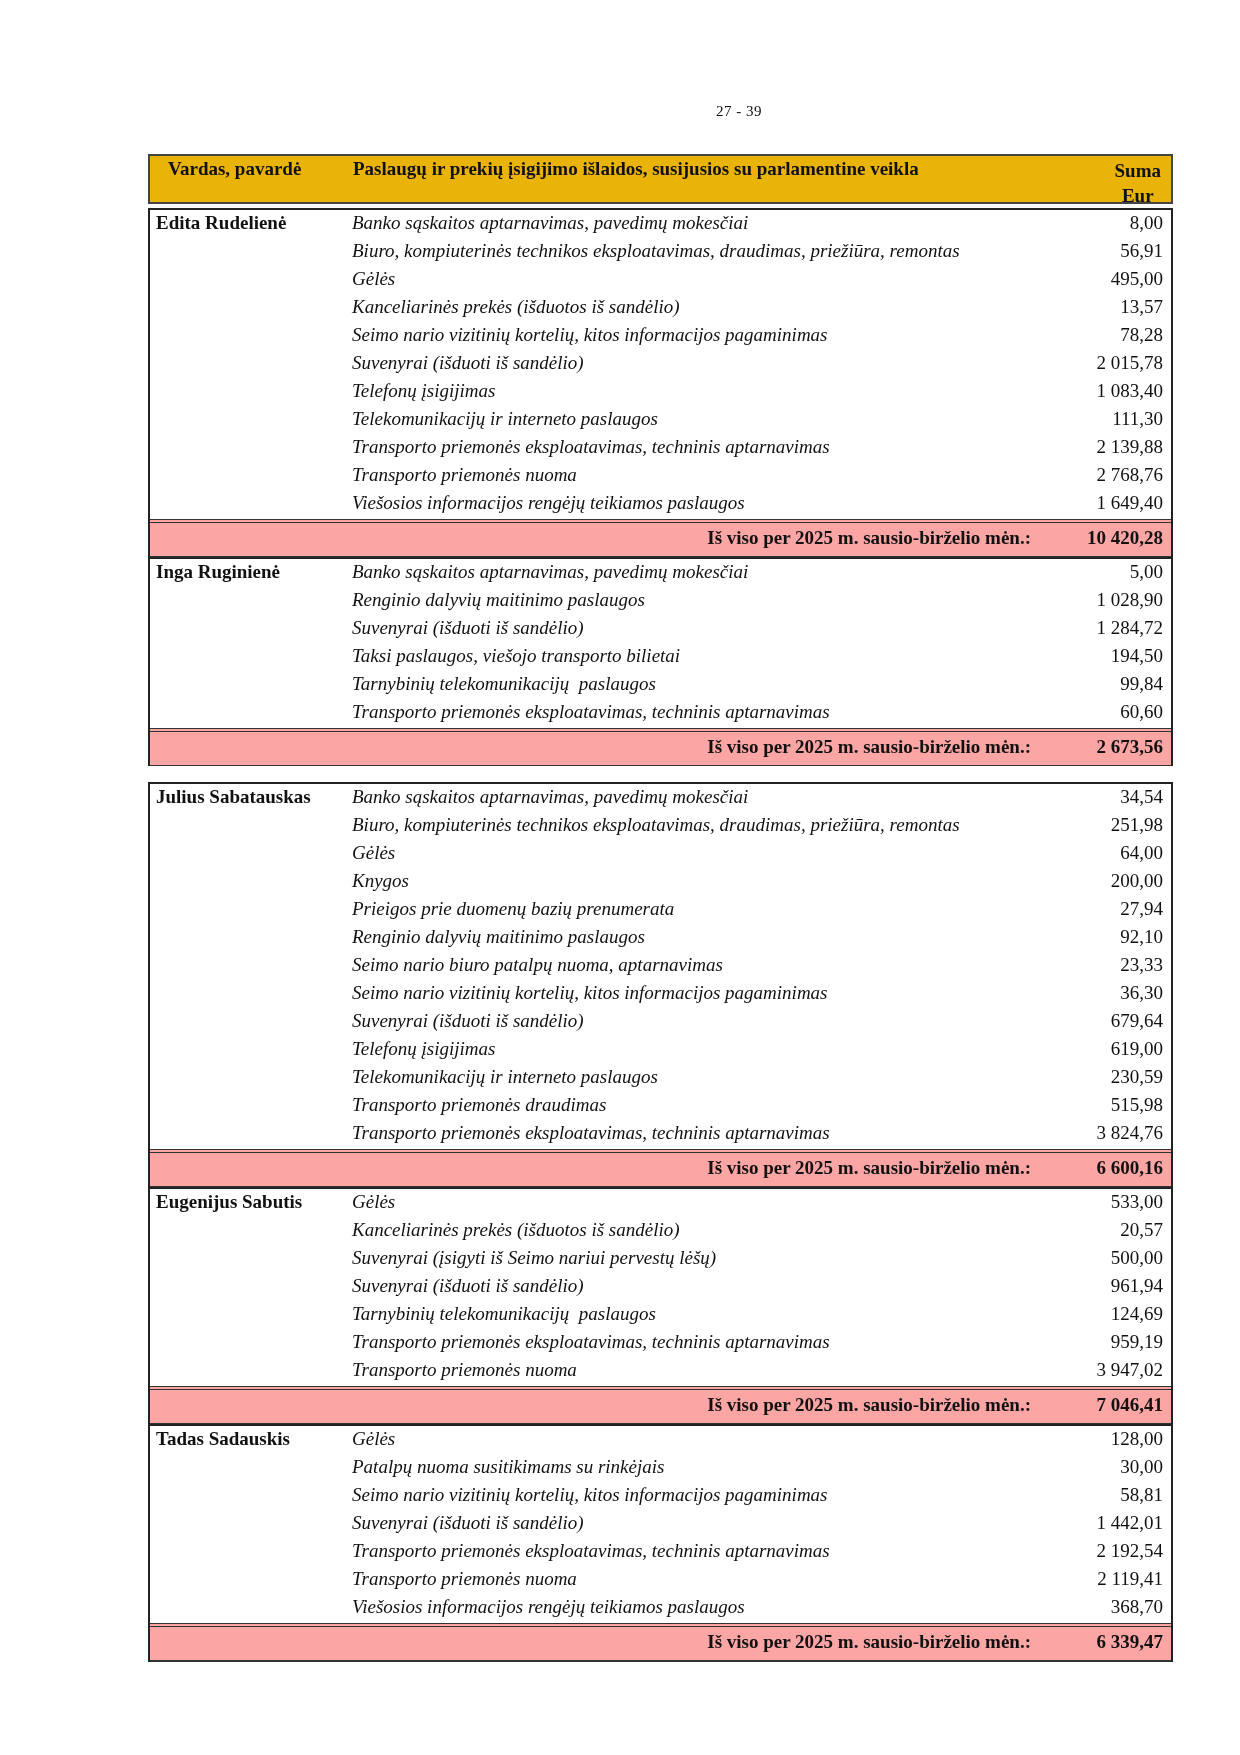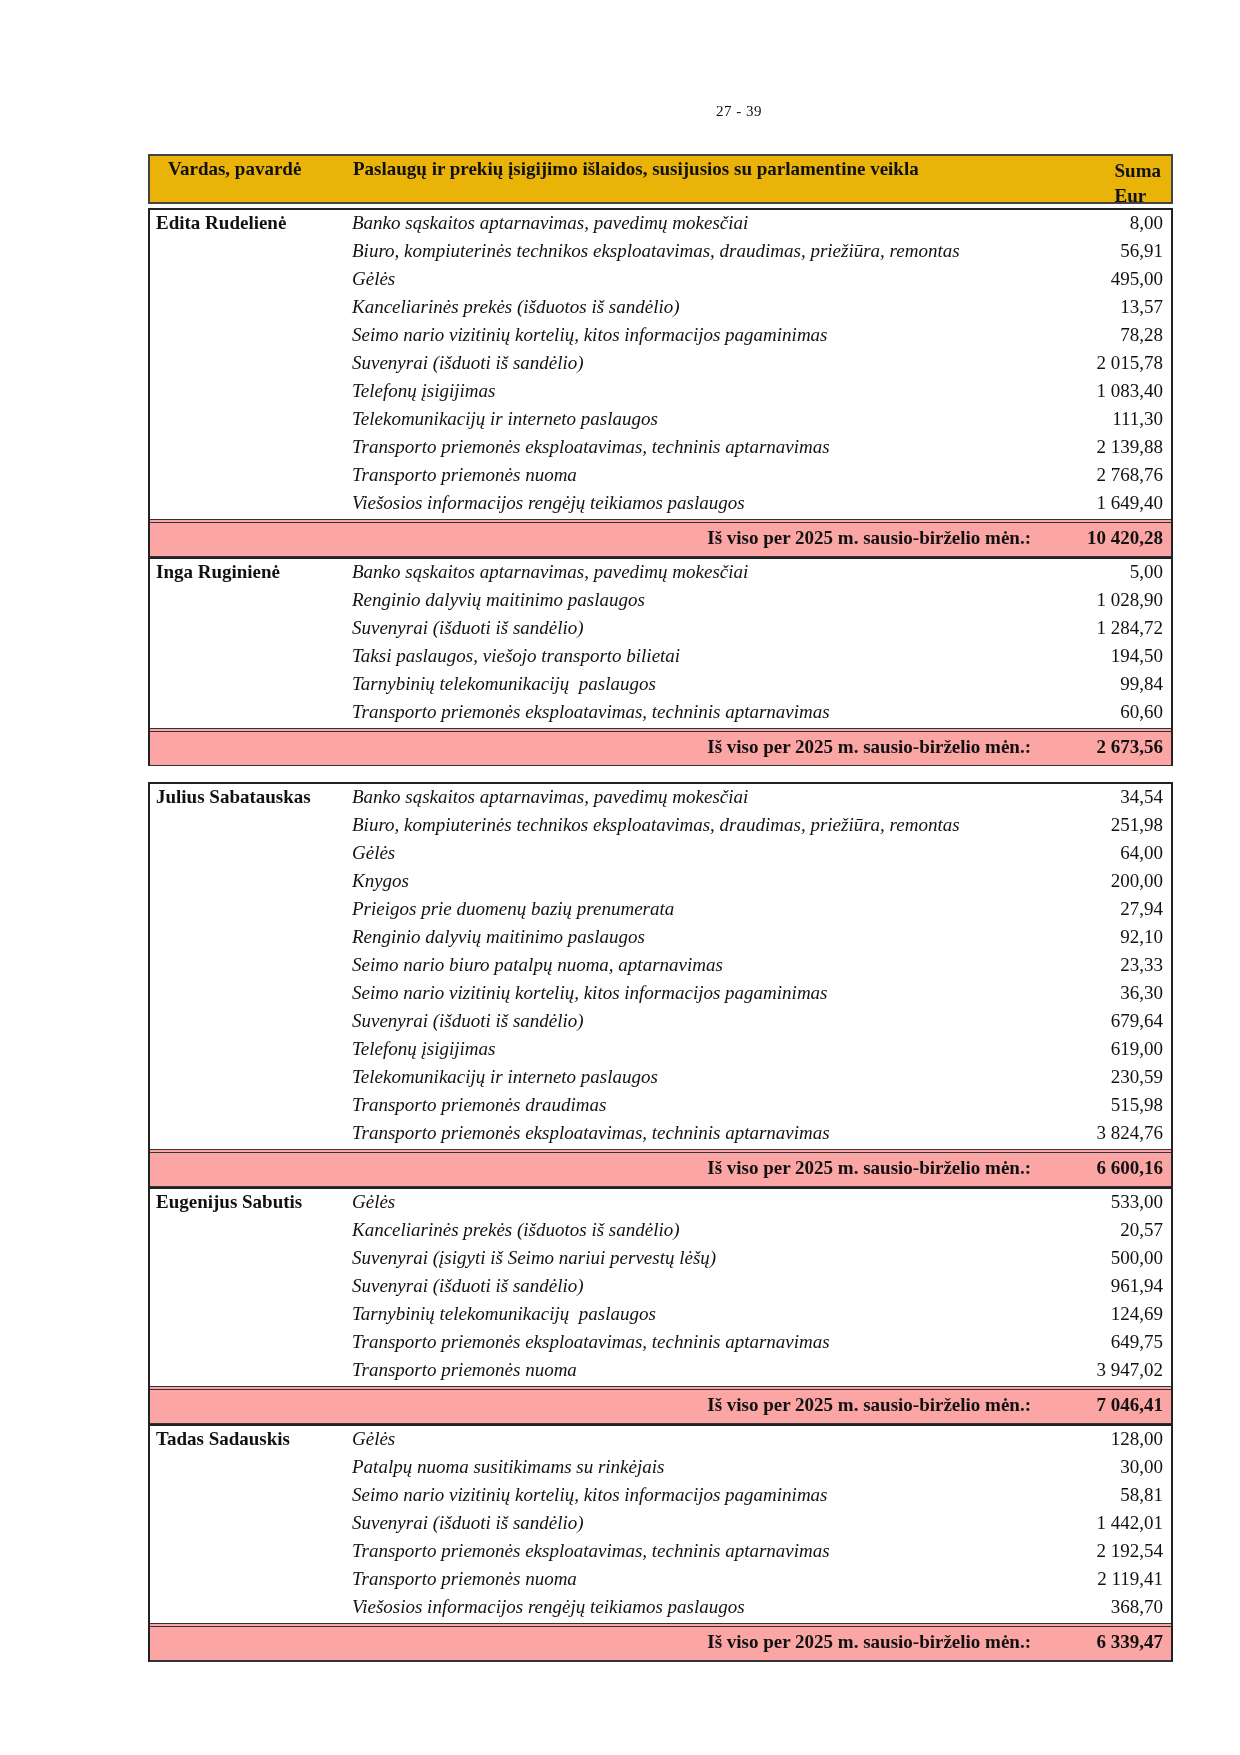--- a/index.html
+++ b/index.html
@@ -2,21 +2,21 @@
 <html><head>
 <meta charset="utf-8">
 <style>
   html, body { margin: 0; padding: 0; background: #ffffff; }
   body { width: 1240px; height: 1755px; position: relative; font-family: "Liberation Serif", serif; color: #111; }
   .page-num { position: absolute; top: 103px; left: 0; width: 1240px; text-align: center; font-size: 15px; letter-spacing: 0.5px; padding-left: 238px; box-sizing: border-box; }
   .tbl { position: absolute; left: 148px; top: 154px; width: 1025px; }
   .hdr { height: 50px; background: #eab308; border: 2px solid #444; box-sizing: border-box; position: relative; font-weight: bold; font-size: 19px; }
   .hdr .c1 { position: absolute; left: 18px; top: 2px; }
   .hdr .c2 { position: absolute; left: 203px; top: 2px; }
-  .hdr .c3 { position: absolute; right: 10px; top: 2px; text-align: left; line-height: 25px; }
+  .hdr .c3 { position: absolute; right: 10px; top: 2px; text-align: center; line-height: 25px; }
   .group { border: 2px solid #222; border-bottom: none; margin-top: 4px; box-sizing: border-box; position: relative; }
   .group.first { margin-top: 4px; }
   .row { height: 28px; position: relative; font-size: 19px; line-height: 26px; }
   .row .name { position: absolute; left: 6px; top: 0; font-weight: bold; }
   .row .desc { position: absolute; left: 202px; top: 0; white-space: pre; font-style: italic; }
   .row .amt { position: absolute; right: 8px; top: 0; text-align: right; }
   .total { height: 33px; background: #fca5a5; border-top: 4px double #333; border-bottom: 1px solid #333; position: relative; font-weight: bold; font-size: 19px; line-height: 30px; margin-top: 1px; }
   .total .lbl { position: absolute; right: 140px; top: 0; }
   .total .amt { position: absolute; right: 8px; top: 0; }
   .group.last .total { border-bottom: 2px solid #333; }
@@ -194,21 +194,21 @@
         <div class="row">
           <span class="desc">Suvenyrai (išduoti iš sandėlio)</span>
           <span class="amt">961,94</span>
         </div>
         <div class="row">
           <span class="desc">Tarnybinių telekomunikacijų  paslaugos</span>
           <span class="amt">124,69</span>
         </div>
         <div class="row">
           <span class="desc">Transporto priemonės eksploatavimas, techninis aptarnavimas</span>
-          <span class="amt">649,75</span>
+          <span class="amt">959,19</span>
         </div>
         <div class="row">
           <span class="desc">Transporto priemonės nuoma</span>
           <span class="amt">3 947,02</span>
         </div>
         <div class="total">
           <span class="lbl">Iš viso per 2025 m. sausio-birželio mėn.:</span>
           <span class="amt">7 046,41</span>
         </div>
       </div>

